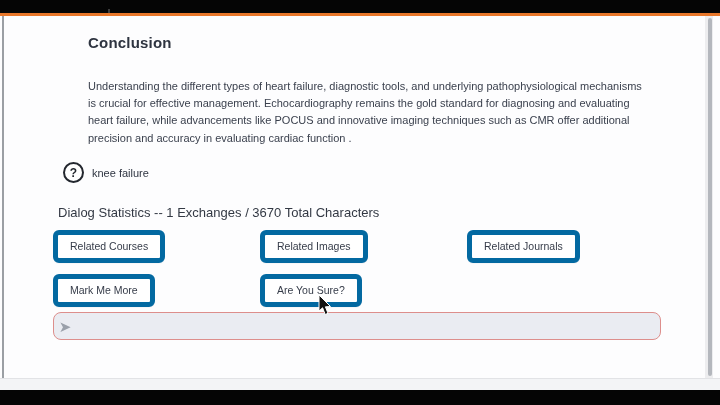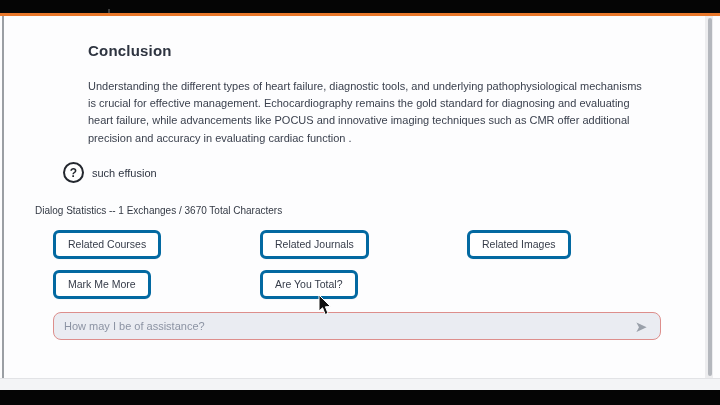--- a/index.html
+++ b/index.html
@@ -13,43 +13,43 @@
   .accent-line{position:absolute;left:0;top:13px;width:720px;height:3px;background:#e8772a;}
   .viewport{position:absolute;left:0;top:16px;width:720px;height:362px;background:#fdfdfe;}
   .left-border{position:absolute;left:2px;top:16px;width:2px;height:362px;background:#9b9fa4;}
   .scroll-track{position:absolute;left:705px;top:16px;width:8px;height:362px;background:#ededef;}
   .scroll-thumb{position:absolute;left:708px;top:18px;width:4px;height:358px;background:#b4b7bd;border-radius:2px;}
   .bottom-strip{position:absolute;left:0;top:378px;width:720px;height:12px;background:#f3f4f6;border-top:1px solid #e2e3e6;box-sizing:border-box;}
   .bottom-bar{position:absolute;left:0;top:390px;width:720px;height:15px;background:#050505;}
 
   .heading{
     position:absolute;left:88px;top:18px;
-    font-size:15px;font-weight:bold;color:#2e3440;letter-spacing:.2px;margin-top:8px;
+    font-size:15px;font-weight:bold;color:#2e3440;letter-spacing:.2px;
   }
   .paragraph{
     position:absolute;left:88px;top:50px;width:557px;
     font-size:11px;line-height:17.2px;color:#3b414e;margin-top:12px;
   }
   .query-row{position:absolute;left:63px;top:146px;display:flex;align-items:center;gap:8px;}
   .q-icon{
     width:17px;height:17px;border:2px solid #23272e;border-radius:50%;
     display:flex;align-items:center;justify-content:center;
     font-size:12px;font-weight:bold;color:#23272e;background:#fff;
   }
   .query-text{font-size:11px;color:#2f3542;}
   .stats{
-    position:absolute;left:35px;top:189px;
-    font-size:10px;color:#333944;
+    position:absolute;left:58px;top:189px;
+    font-size:13px;color:#333944;
   }
   .btn-grid{
     position:absolute;left:53px;top:214px;width:621px;
     display:grid;grid-template-columns:207px 207px 207px;row-gap:11px;justify-items:start;
   }
   .chip{
-    background:#ffffff;border:3px solid #0369a1;border-radius:6px;
+    background:#ffffff;border:5px solid #0369a1;border-radius:6px;
     padding:5px 12px 6px 12px;font-size:10.5px;color:#363c49;
     font-family:"Liberation Sans",sans-serif;cursor:pointer;white-space:nowrap;
     box-shadow:0 1px 1px rgba(0,0,0,0.03);
   }
   .input-wrap{
     position:absolute;left:53px;top:296px;width:608px;height:28px;
     background:#eaecf2;border:1.5px solid #dd8e8c;border-radius:8px;
     box-sizing:border-box;display:flex;align-items:center;
   }
   .chat-input{
@@ -73,35 +73,34 @@
 <div class="accent-line"></div>
 
 <div class="viewport">
 
   <div class="heading">Conclusion</div>
 
   <div class="paragraph">Understanding the different types of heart failure, diagnostic tools, and underlying pathophysiological mechanisms is crucial for effective management. Echocardiography remains the gold standard for diagnosing and evaluating heart failure, while advancements like POCUS and innovative imaging techniques such as CMR offer additional precision and accuracy in evaluating cardiac function .</div>
 
   <div class="query-row">
     <span class="q-icon">?</span>
-    <span class="query-text">such effusion</span>
+    <span class="query-text">knee failure</span>
   </div>
 
   <div class="stats">Dialog Statistics -- 1 Exchanges / 3670 Total Characters</div>
 
   <div class="btn-grid">
     <button class="chip">Related Courses</button>
+    <button class="chip">Related Images</button>
     <button class="chip">Related Journals</button>
-    <button class="chip">Related Images</button>
     <button class="chip">Mark Me More</button>
-    <button class="chip">Are You Total?</button>
+    <button class="chip">Are You Sure?</button>
   </div>
 
   <div class="input-wrap">
-    <input class="chat-input" type="text" placeholder="How may I be of assistance?" style="">
     <button class="send-btn">➤</button>
   </div>
 
 </div>
 
 <div class="left-border"></div>
 <div class="scroll-track"></div>
 <div class="scroll-thumb"></div>
 
 <div class="bottom-strip"></div>

